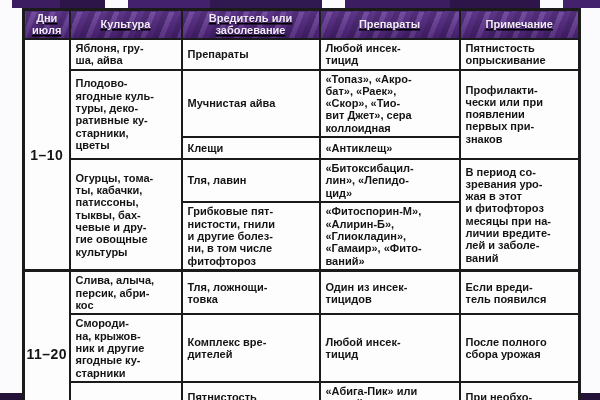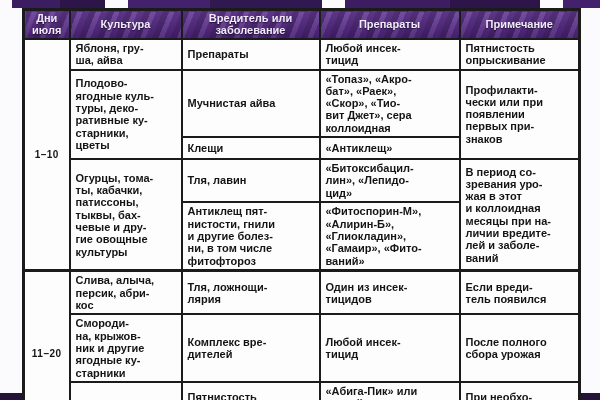--- a/index.html
+++ b/index.html
@@ -76,25 +76,25 @@
     line-height: 12.3px;
     font-weight: bold;
     color: #141414;
     padding: 2px 5px;
     vertical-align: middle;
     white-space: pre-line;
     text-align: left;
   }
   td.day {
     text-align: center;
-    font-size: 10px;
+    font-size: 14px;
     padding: 18px 1px;
     letter-spacing: 0.5px;
   }
-  tr.hdr    { height: 25px; }
+  tr.hdr    { height: 25px; text-decoration: underline; }
   tr.r1     { height: 30px; }
   tr.r2     { height: 62px; }
   tr.r3     { height: 22px; }
   tr.r4     { height: 31px; }
   tr.r5     { height: 69px; }
   tr.r6     { height: 40px; }
   tr.r7     { height: 58px; margin-top: 48px; }
   tr.r8     { height: 47px; }
   tr.group-start td { border-top-width: 3px; }
 </style>
@@ -166,45 +166,45 @@
 чевые и дру-
 гие овощные
 культуры</td>
         <td>Тля, лавин</td>
         <td>«Битоксибацил-
 лин», «Лепидо-
 цид»</td>
         <td rowspan="2">В период со-
 зревания уро-
 жая в этот
-и коллоидная
+и фитофтороз
 месяцы при на-
 личии вредите-
 лей и заболе-
 ваний</td>
       </tr>
       <tr class="r5">
-        <td>Антиклещ пят-
+        <td>Грибковые пят-
 нистости, гнили
 и другие болез-
 ни, в том числе
 фитофтороз</td>
         <td>«Фитоспорин-М»,
 «Алирин-Б»,
 «Глиокладин»,
 «Гамаир», «Фито-
 ваний»</td>
       </tr>
       <tr class="r6 group-start">
         <td class="day" rowspan="3">11–20</td>
         <td>Слива, алыча,
 персик, абри-
 кос</td>
         <td>Тля, ложнощи-
-лярия</td>
+товка</td>
         <td>Один из инсек-
 тицидов</td>
         <td>Если вреди-
 тель появился</td>
       </tr>
       <tr class="r7">
         <td>Смороди-
 на, крыжов-
 ник и другие
 ягодные ку-

